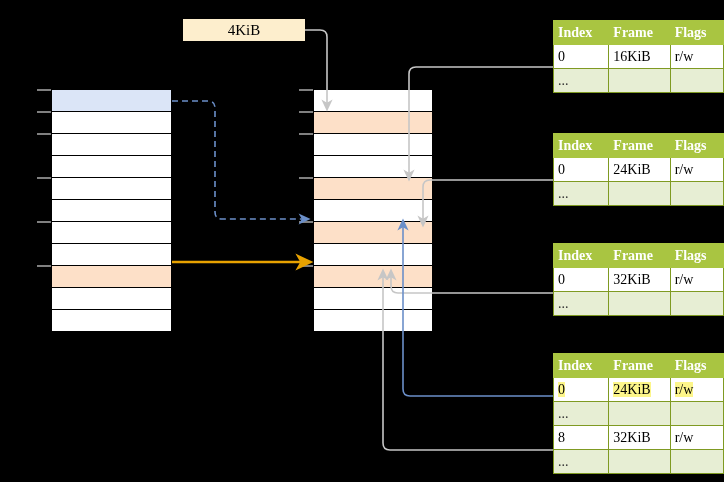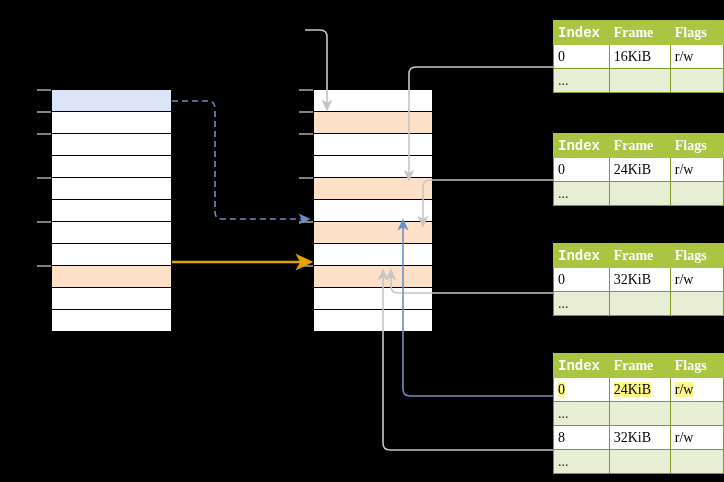--- a/index.html
+++ b/index.html
@@ -73,41 +73,42 @@
   }
   .ptable th {
     background: #a9c541;
     color: #ffffff;
     font-weight: bold;
     border-color: #a9c541;
   }
   .ptable td.c-index { width: 56px; }
   .ptable td.c-frame { width: 62px; }
   .ptable td.c-flags { width: 54px; margin-left: 9px; }
-  .ptable th.c-index { width: 56px; font-family: Liberation Mono, monospace; }
+  .ptable th.c-index { width: 56px; }
   .ptable th.c-frame { width: 62px; }
   .ptable th.c-flags { width: 54px; }
   .ptable tr.ellipsis td { background: #e7eed4; color: #333333; }
   .ptable tr.data td     { background: #ffffff; color: #000000; }
   .hl-yellow { background: #fdf68a !important; }
 
   
   #wires {
     position: absolute;
     left: 0; top: 0;
     width: 724px;
     height: 482px;
     pointer-events: none;
   }
 </style>
 </head>
 <body>
 
 <div id="canvas">
 
+  <div class="label-box" style="left:183px; top:19px; width:122px; height:22px;">4KiB</div>
 
   <div class="mem-col" id="virtual-col" style="left:51px; top:89px; width:121px;">
       <div class="mem-row blue" style="height: 22px;"></div>
       <div class="mem-row" style="height: 22px;"></div>
       <div class="mem-row" style="height: 22px;"></div>
       <div class="mem-row" style="height: 22px;"></div>
       <div class="mem-row" style="height: 22px;"></div>
       <div class="mem-row" style="height: 22px;"></div>
       <div class="mem-row" style="height: 22px;"></div>
       <div class="mem-row" style="height: 22px;"></div>

